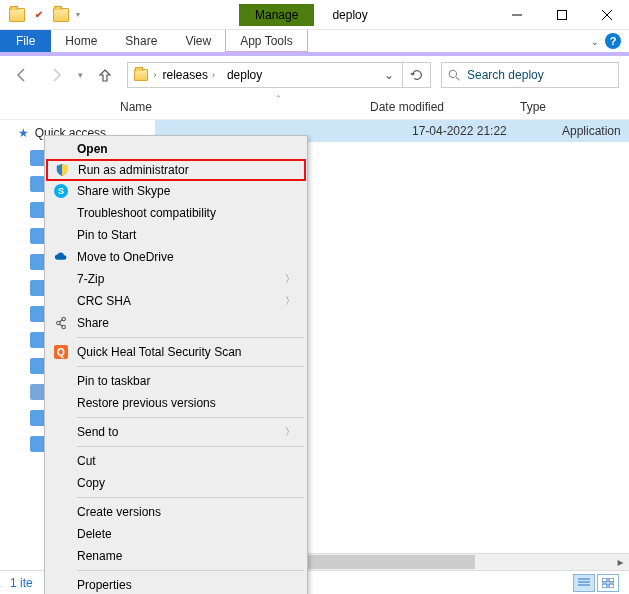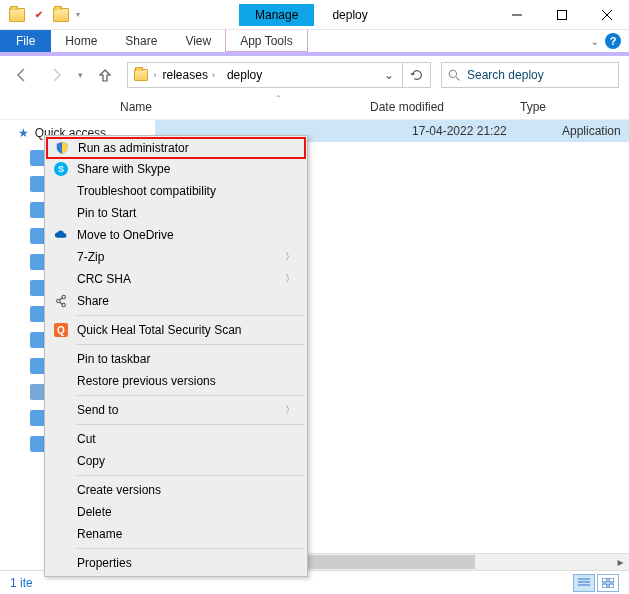--- a/index.html
+++ b/index.html
@@ -6,21 +6,21 @@
 html, body { width: 629px; height: 594px; overflow: hidden; background: #fff; }
 
 
 .titlebar { height: 30px; display: flex; align-items: center; border-bottom: 1px solid #e5e5e5; }
 .qat { display: flex; gap: 0; padding-left: 6px; align-items: center; }
 .qat-item { width: 22px; height: 22px; display: flex; align-items: center; justify-content: center; }
 .folder-ico { width: 16px; height: 14px; background: linear-gradient(#ffe9a6, #f7ce5b); border: 1px solid #d9a52b; border-radius: 1px; position: relative; }
 .folder-ico::before { content: ""; position: absolute; top: -3px; left: 0; width: 6px; height: 3px; background: #f7ce5b; border: 1px solid #d9a52b; border-bottom: none; border-radius: 1px 1px 0 0; }
 .check { color: #d04a2a; font-weight: bold; font-size: 10px; }
 .qat-sep { color: #888; font-size: 8px; padding: 0 4px; }
-.manage-tab { background: #0ea5e9; padding: 4px 16px; font-size: 12px; margin-left: 155px; }
+.manage-tab { background: #4d7c0f; padding: 4px 16px; font-size: 12px; margin-left: 155px; }
 .win-title { margin-left: 18px; font-size: 12px; }
 .win-controls { margin-left: auto; display: flex; }
 .win-btn { width: 45px; height: 30px; display: flex; align-items: center; justify-content: center; }
 .win-btn svg { stroke: #000; }
 
 
 .ribbon { height: 26px; display: flex; align-items: stretch; border-bottom: 4px solid #c4b5fd; }
 .file-tab { background: #1a6fcf; color: #fff; padding: 0 16px; display: flex; align-items: center; }
 .rtab { padding: 0 14px; display: flex; align-items: center; color: #333; }
 .apptools { border: 1px solid #d0a8d2; border-top: none; margin-left: 0; padding: 0 14px; }
@@ -218,20 +218,23 @@
   <div class="content">
     <div class="file-row">
       <div class="cell-name"></div>
       <div class="cell-date">17-04-2022 21:22</div>
       <div class="cell-type">Application</div>
     </div>
   </div>
 </div>
 
 <div class="context-menu">
+  <div class="cm-item default">
+      <span>Open</span>
+    </div>
   <div class="cm-item cm-highlight">
     <div class="ico">
       <svg class="shield" viewBox="0 0 16 16">
           <path d="M8 1 L14 3 V8 C14 12 8 15 8 15 C8 15 2 12 2 8 V3 Z" fill="#2d7dd2"></path>
           <path d="M8 1 L14 3 V8 C14 12 8 15 8 15 V1 Z" fill="#ffd43b"></path>
         </svg>
     </div>
     <span>Run as administrator</span>
   </div>
   <div class="cm-item">

